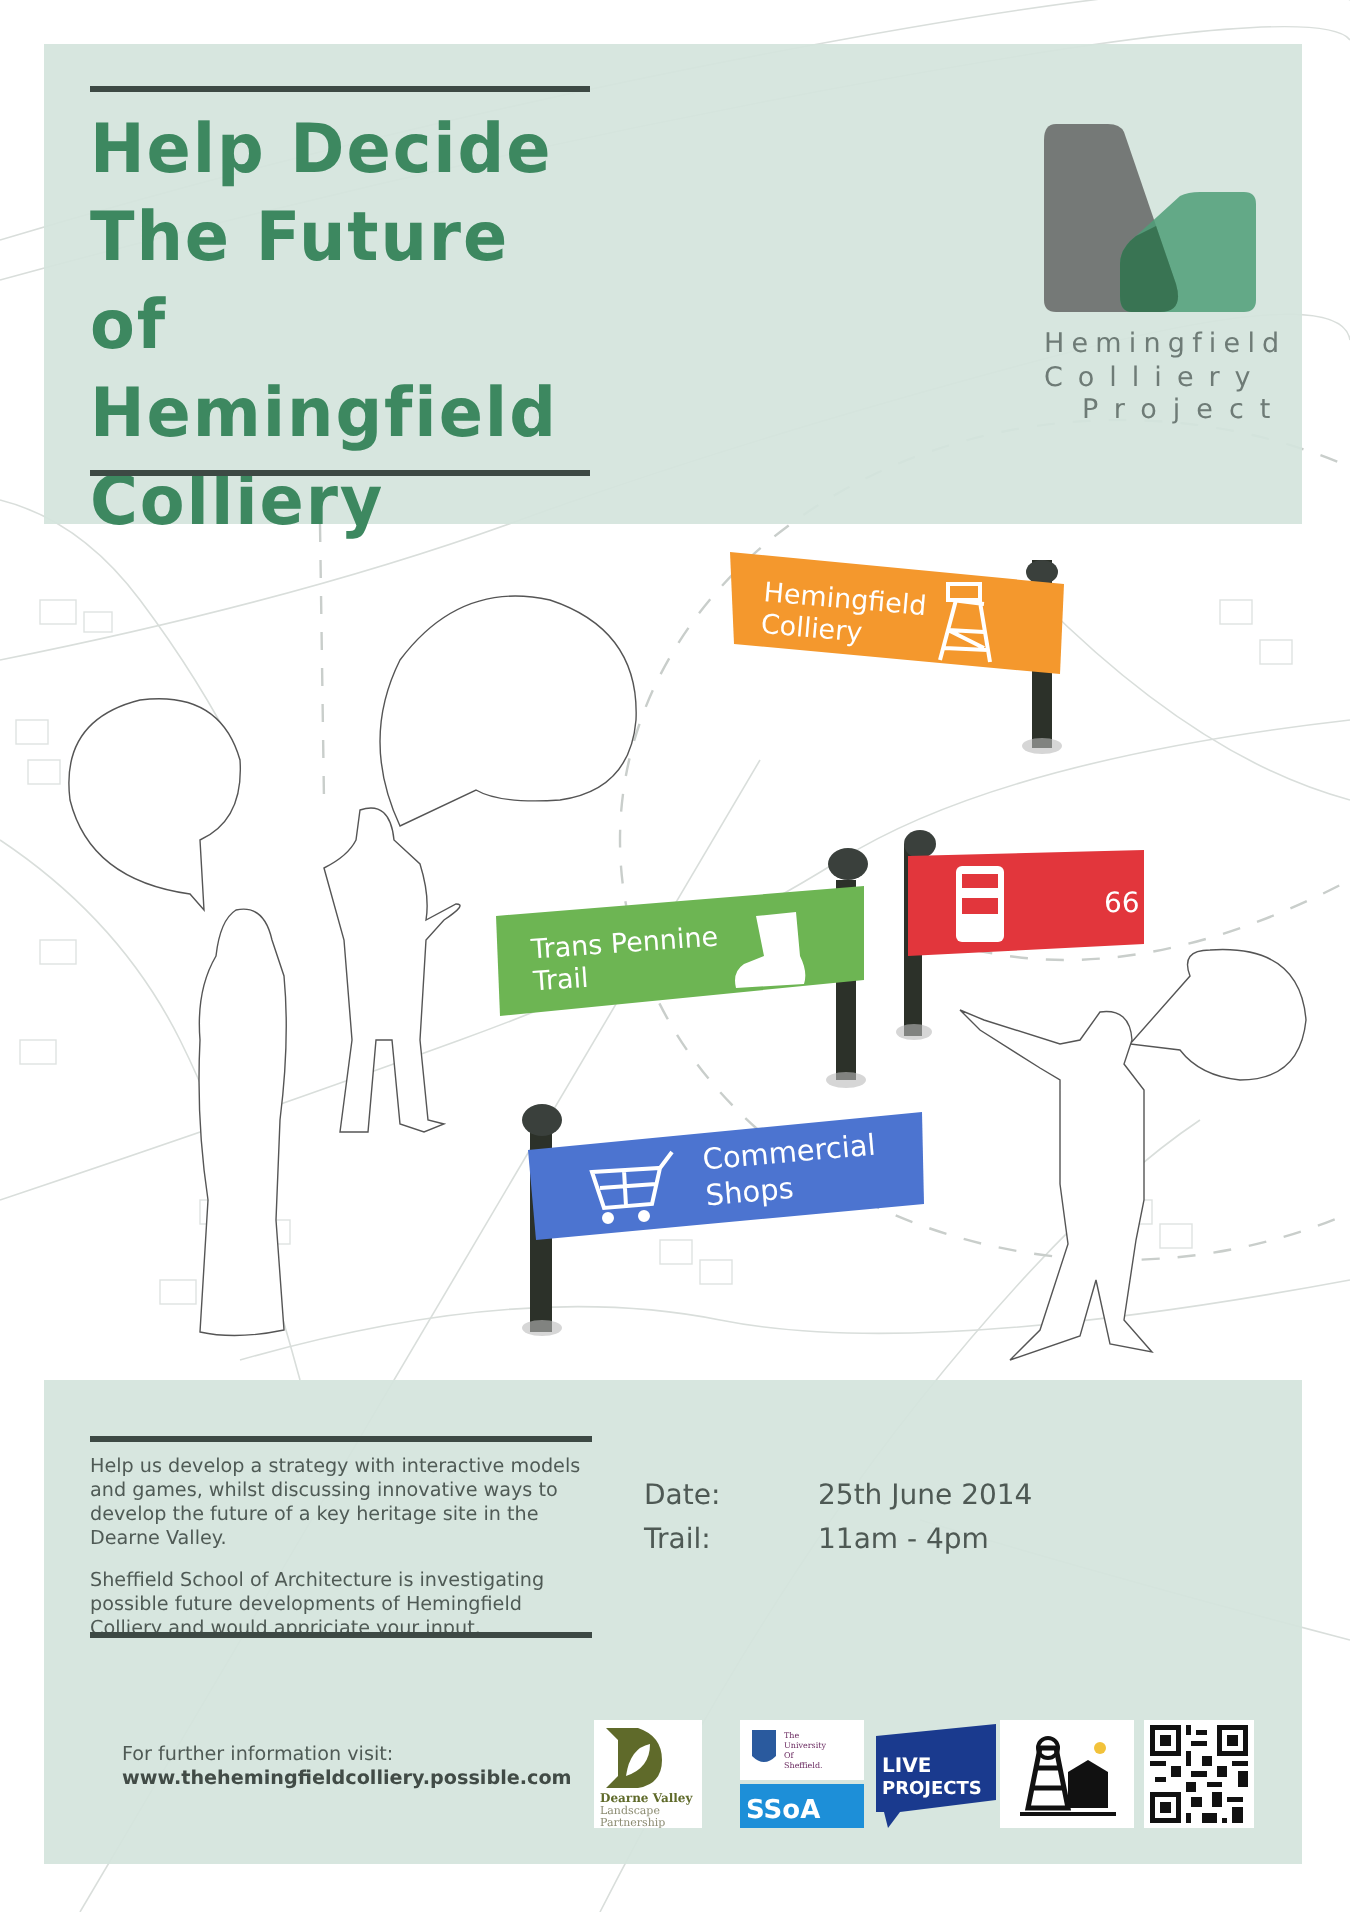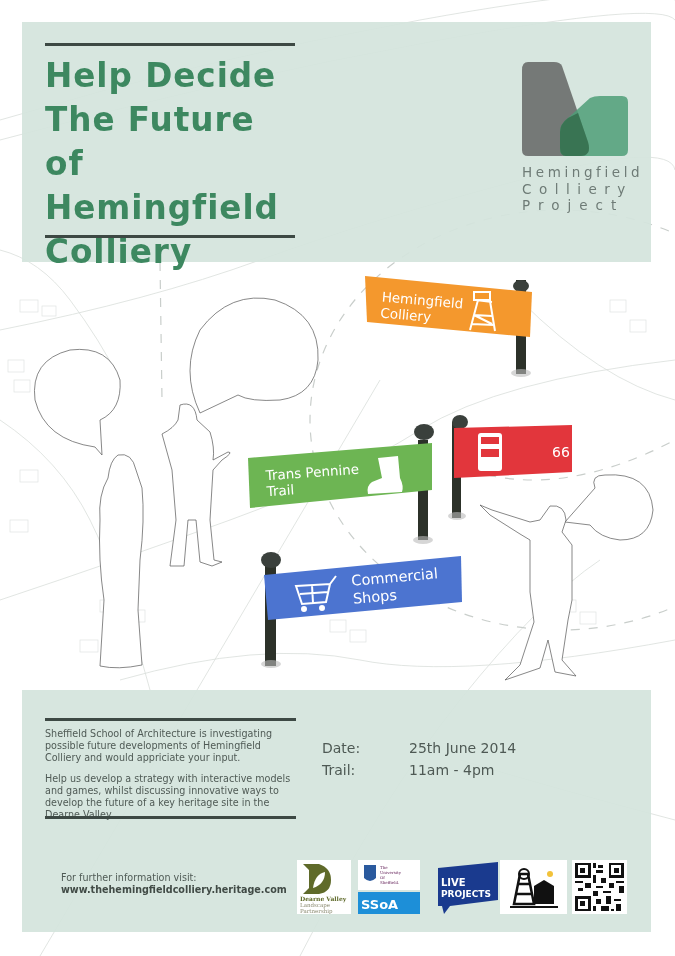--- a/index.html
+++ b/index.html
@@ -19,21 +19,21 @@
   .sign-label span{display:block;}
   .desc{position:absolute;left:45px;top:728px;width:255px;color:#4f5a55;font-size:9.6px;line-height:12px;margin:0;}
   .desc p{margin:0 0 9px 0;}
   .details{position:absolute;left:322px;top:737px;color:#4e5954;font-size:14px;line-height:22px;}
   .details .row{display:flex;}
   .details .lbl{width:87px;}
   .info{position:absolute;left:61px;top:872px;color:#4f5a55;font-size:9.6px;line-height:11.5px;}
   .info .url{font-weight:bold;color:#414b46;}
   .logos{position:absolute;top:860px;height:54px;}
   .dvlp{left:297px;width:54px;background:#ffffff;}
-  .uos{left:358px;width:62px;height:38px;}
+  .uos{left:370px;width:62px;height:38px;}
   .live{left:436px;width:64px;}
   .colliery-logo{left:500px;width:67px;background:#fff;}
   .qr{left:572px;width:55px;background:#fff;}
 </style>
 </head>
 <body>
 
 <svg class="bgmap" viewBox="0 0 675 956">
   <g fill="none" stroke="#d9dedb" stroke-width="0.8">
     <path d="M0 120 Q200 60 420 20 T675 0"></path>
@@ -86,21 +86,21 @@
 <div class="rule" style="left:45px;top:235px;width:250px;"></div>
 
 <svg class="logo" viewBox="0 0 110 100">
   <path d="M8 4 Q2 4 2 12 L2 92 Q2 98 8 98 L60 98 Q72 98 68 84 L42 8 Q40 4 34 4 Z" fill="#6d706e" opacity="0.92"></path>
   <path d="M48 60 L70 40 Q74 38 80 38 L102 38 Q108 38 108 44 L108 92 Q108 98 102 98 L46 98 Q40 98 40 90 L40 74 Q40 66 48 60 Z" fill="#4f9e78" opacity="0.85"></path>
   <path d="M48 60 Q40 66 40 74 L40 90 Q40 98 46 98 L60 98 Q72 98 68 84 L58 55 Z" fill="#36704f" opacity="0.9"></path>
 </svg>
 <div class="logo-text">
   <span>Hemingfield</span>
   <span style="letter-spacing:7.5px;">Colliery</span>
-  <span style="letter-spacing:8px;">Project</span>
+  <span style="letter-spacing:8px;margin-left:19px;">Project</span>
 </div>
 
 <svg class="scene" viewBox="0 262 675 428">
 
   <path d="M95 447 Q45 440 35 400 Q30 360 70 350 Q110 345 120 380 Q122 410 100 420 L102 455 Z" fill="#fff" stroke="#555" stroke-width="0.7"></path>
   <path d="M200 413 Q180 370 200 330 Q230 290 275 300 Q320 315 318 360 Q315 395 280 400 Q250 402 238 395 Z" fill="#fff" stroke="#555" stroke-width="0.7"></path>
   <path d="M565 522 L595 488 Q590 475 605 475 Q650 472 653 510 Q650 540 620 540 Q600 538 590 525 Z" fill="#fff" stroke="#555" stroke-width="0.7"></path>
 
   <path d="M118 455 Q132 452 136 470 L142 488 Q145 520 140 560 L138 610 L142 665 Q118 670 100 666 L104 600 Q98 560 100 520 Q98 495 108 478 Q110 460 118 455 Z" fill="#fff" stroke="#555" stroke-width="0.7"></path>
   <path d="M180 405 Q195 400 197 420 L210 432 Q215 448 213 460 L228 452 Q234 452 222 460 L213 470 L210 520 L214 560 L222 562 L212 566 L200 562 L196 520 L188 520 L184 566 L170 566 L176 520 L172 470 L162 434 Q174 428 178 420 Z" fill="#fff" stroke="#555" stroke-width="0.7"></path>
@@ -164,39 +164,39 @@
   <span>66</span>
 </div>
 <div class="sign-label" style="left:352px;top:568px;font-size:14.5px;line-height:18px;transform:rotate(-5deg);">
   <span>Commercial</span>
   <span>Shops</span>
 </div>
 
 <div class="panel bottom"></div>
 <div class="rule" style="left:45px;top:718px;width:251px;"></div>
 <div class="desc">
+  <p>Help us develop a strategy with interactive models and games, whilst discussing innovative ways to develop the future of a key heritage site in the Dearne Valley.</p>
   <p>Sheffield School of Architecture is investigating possible future developments of Hemingfield Colliery and would appriciate your input.</p>
-  <p>Help us develop a strategy with interactive models and games, whilst discussing innovative ways to develop the future of a key heritage site in the Dearne Valley.</p>
 </div>
 <div class="rule" style="left:45px;top:816px;width:251px;"></div>
 
 <div class="details">
   <div class="row">
     <span class="lbl">Date:</span>
     <span>25th June 2014</span>
   </div>
   <div class="row">
     <span class="lbl">Trail:</span>
     <span>11am - 4pm</span>
   </div>
 </div>
 
 <div class="info">
   <div>For further information visit:</div>
-  <div class="url">www.thehemingfieldcolliery.heritage.com</div>
+  <div class="url">www.thehemingfieldcolliery.possible.com</div>
 </div>
 
 <div class="logos dvlp">
   <svg width="54" height="54" viewBox="0 0 54 54">
     <path d="M6 4 L22 4 Q34 8 34 20 Q34 32 22 34 L6 34 L12 28 L12 10 Z" fill="#5f6a2a"></path>
     <path d="M16 28 Q18 14 28 12 Q28 24 16 28 Z" fill="#fff"></path>
     <text x="3" y="41" font-size="6" font-weight="bold" fill="#5f6a2a" font-family="DejaVu Serif, serif">Dearne Valley</text>
     <text x="3" y="47" font-size="5.5" fill="#8a8a70" font-family="DejaVu Serif, serif">Landscape</text>
     <text x="3" y="53" font-size="5.5" fill="#8a8a70" font-family="DejaVu Serif, serif">Partnership</text>
   </svg>

